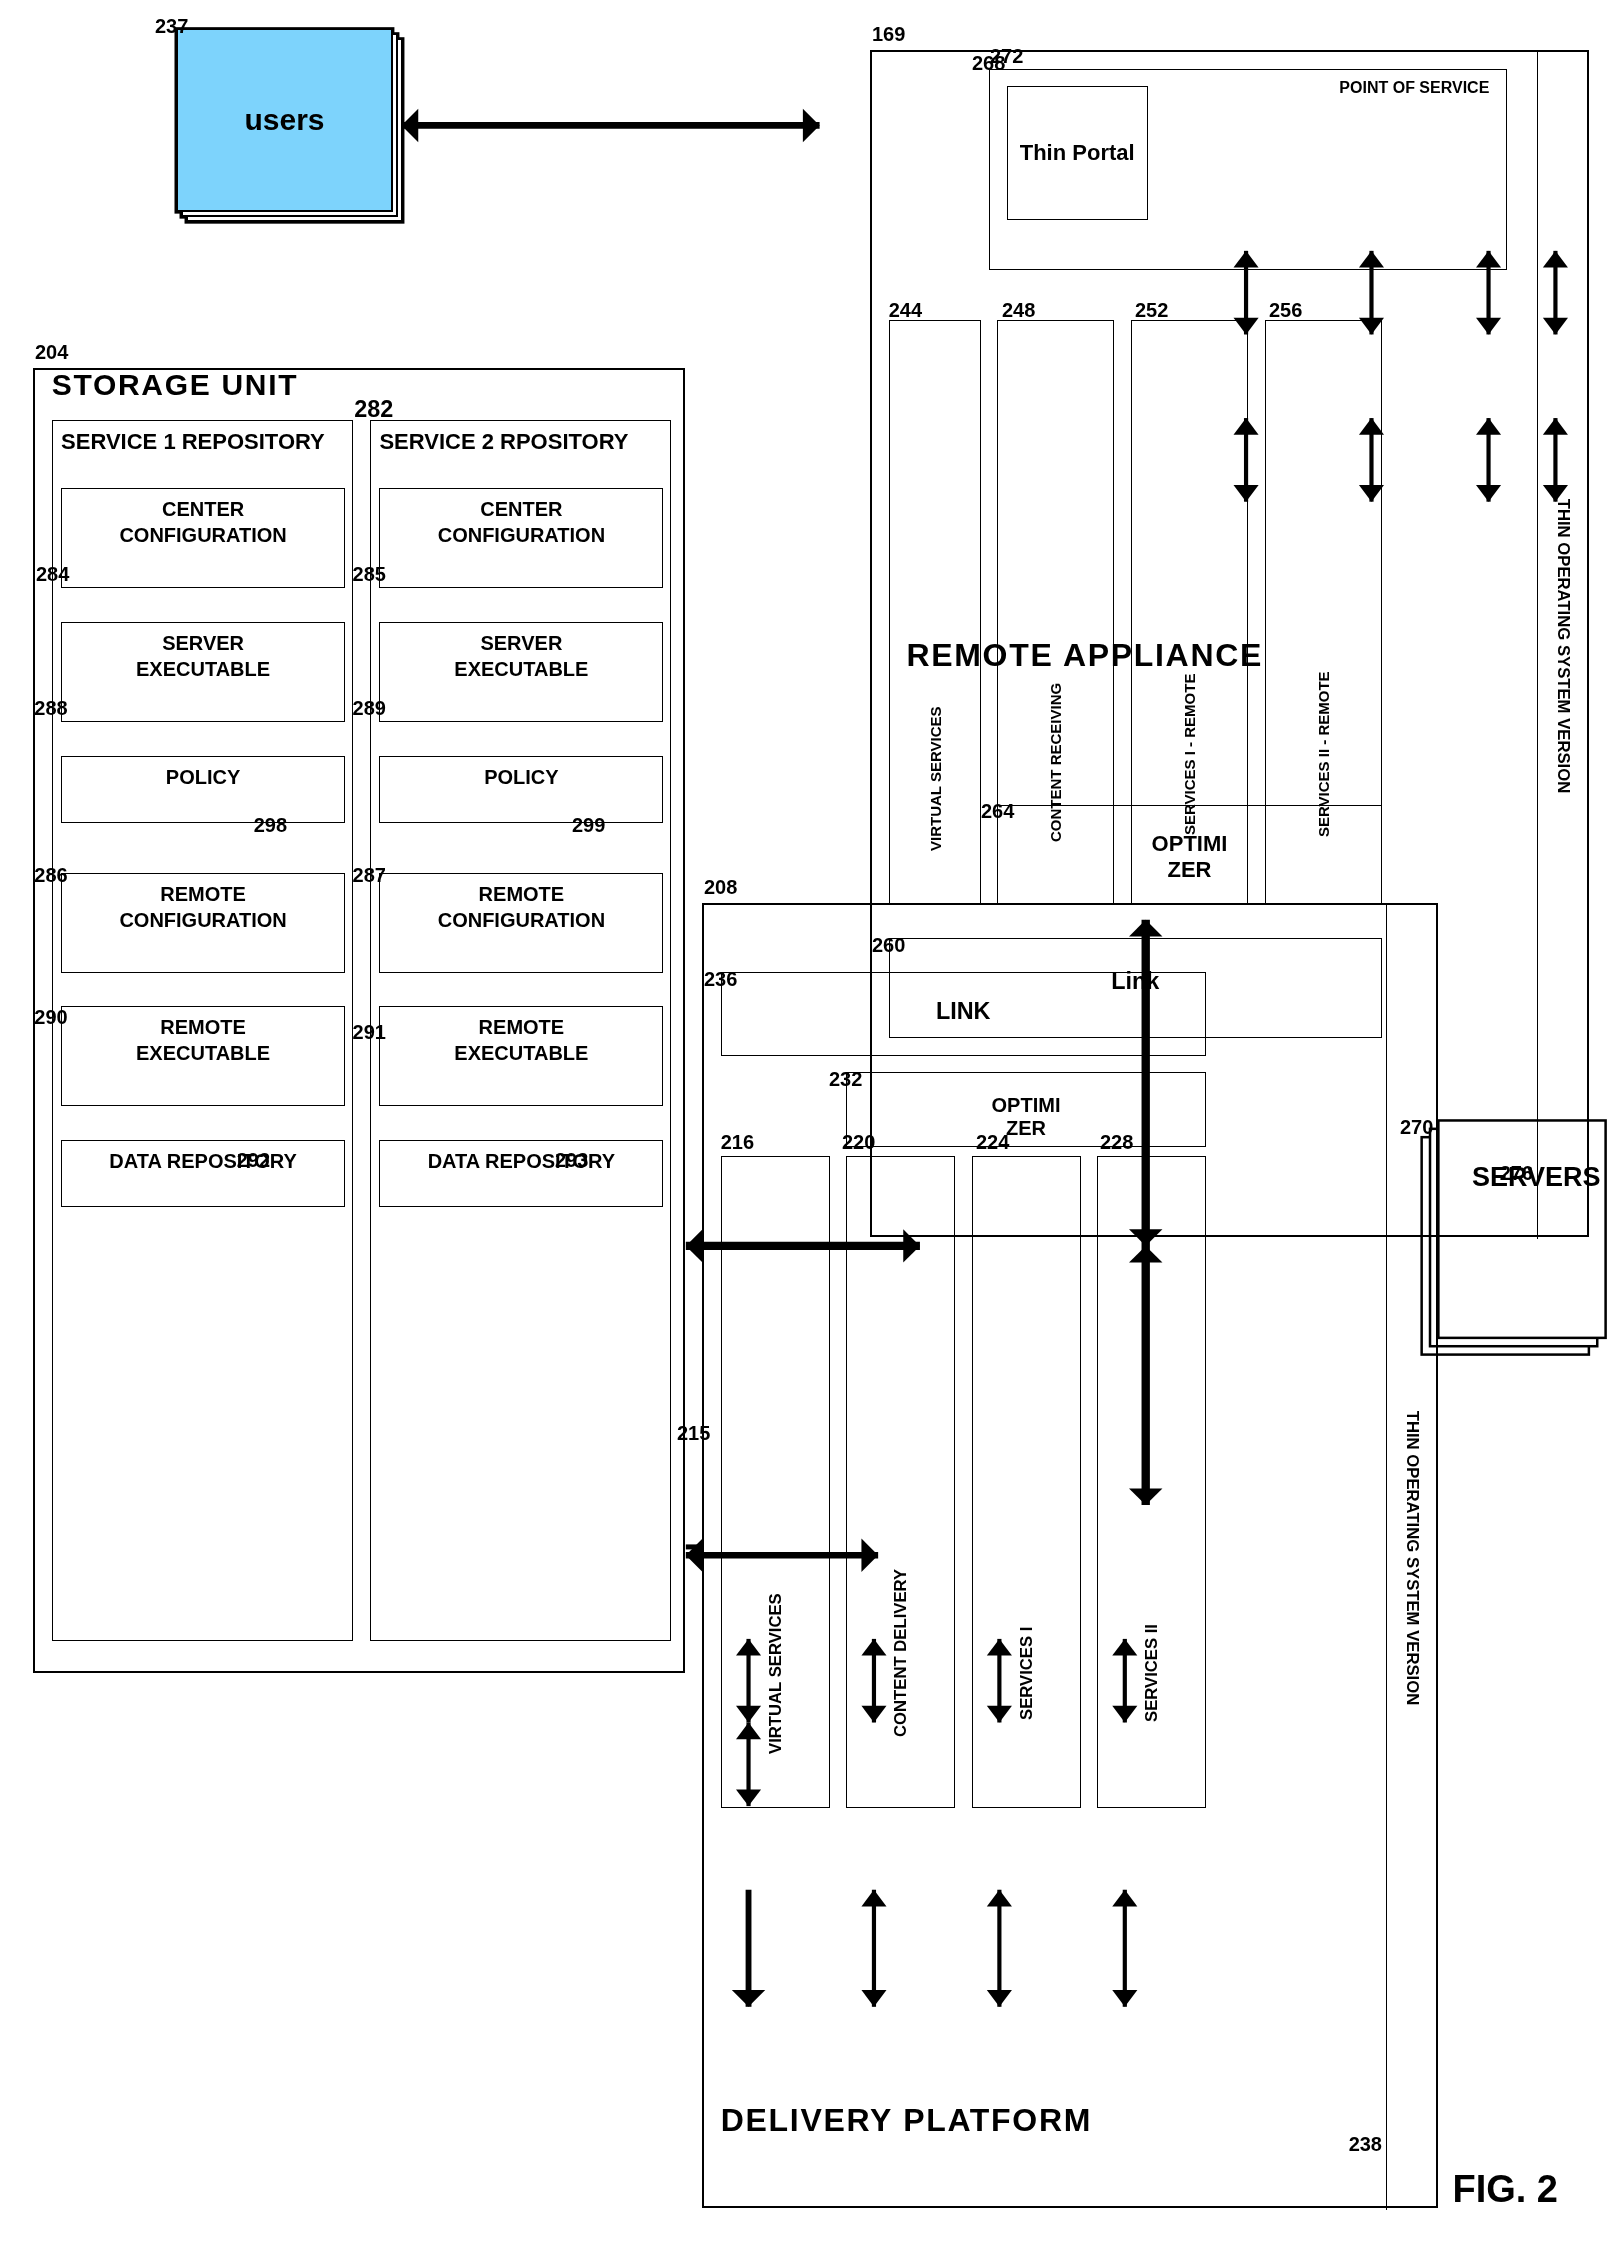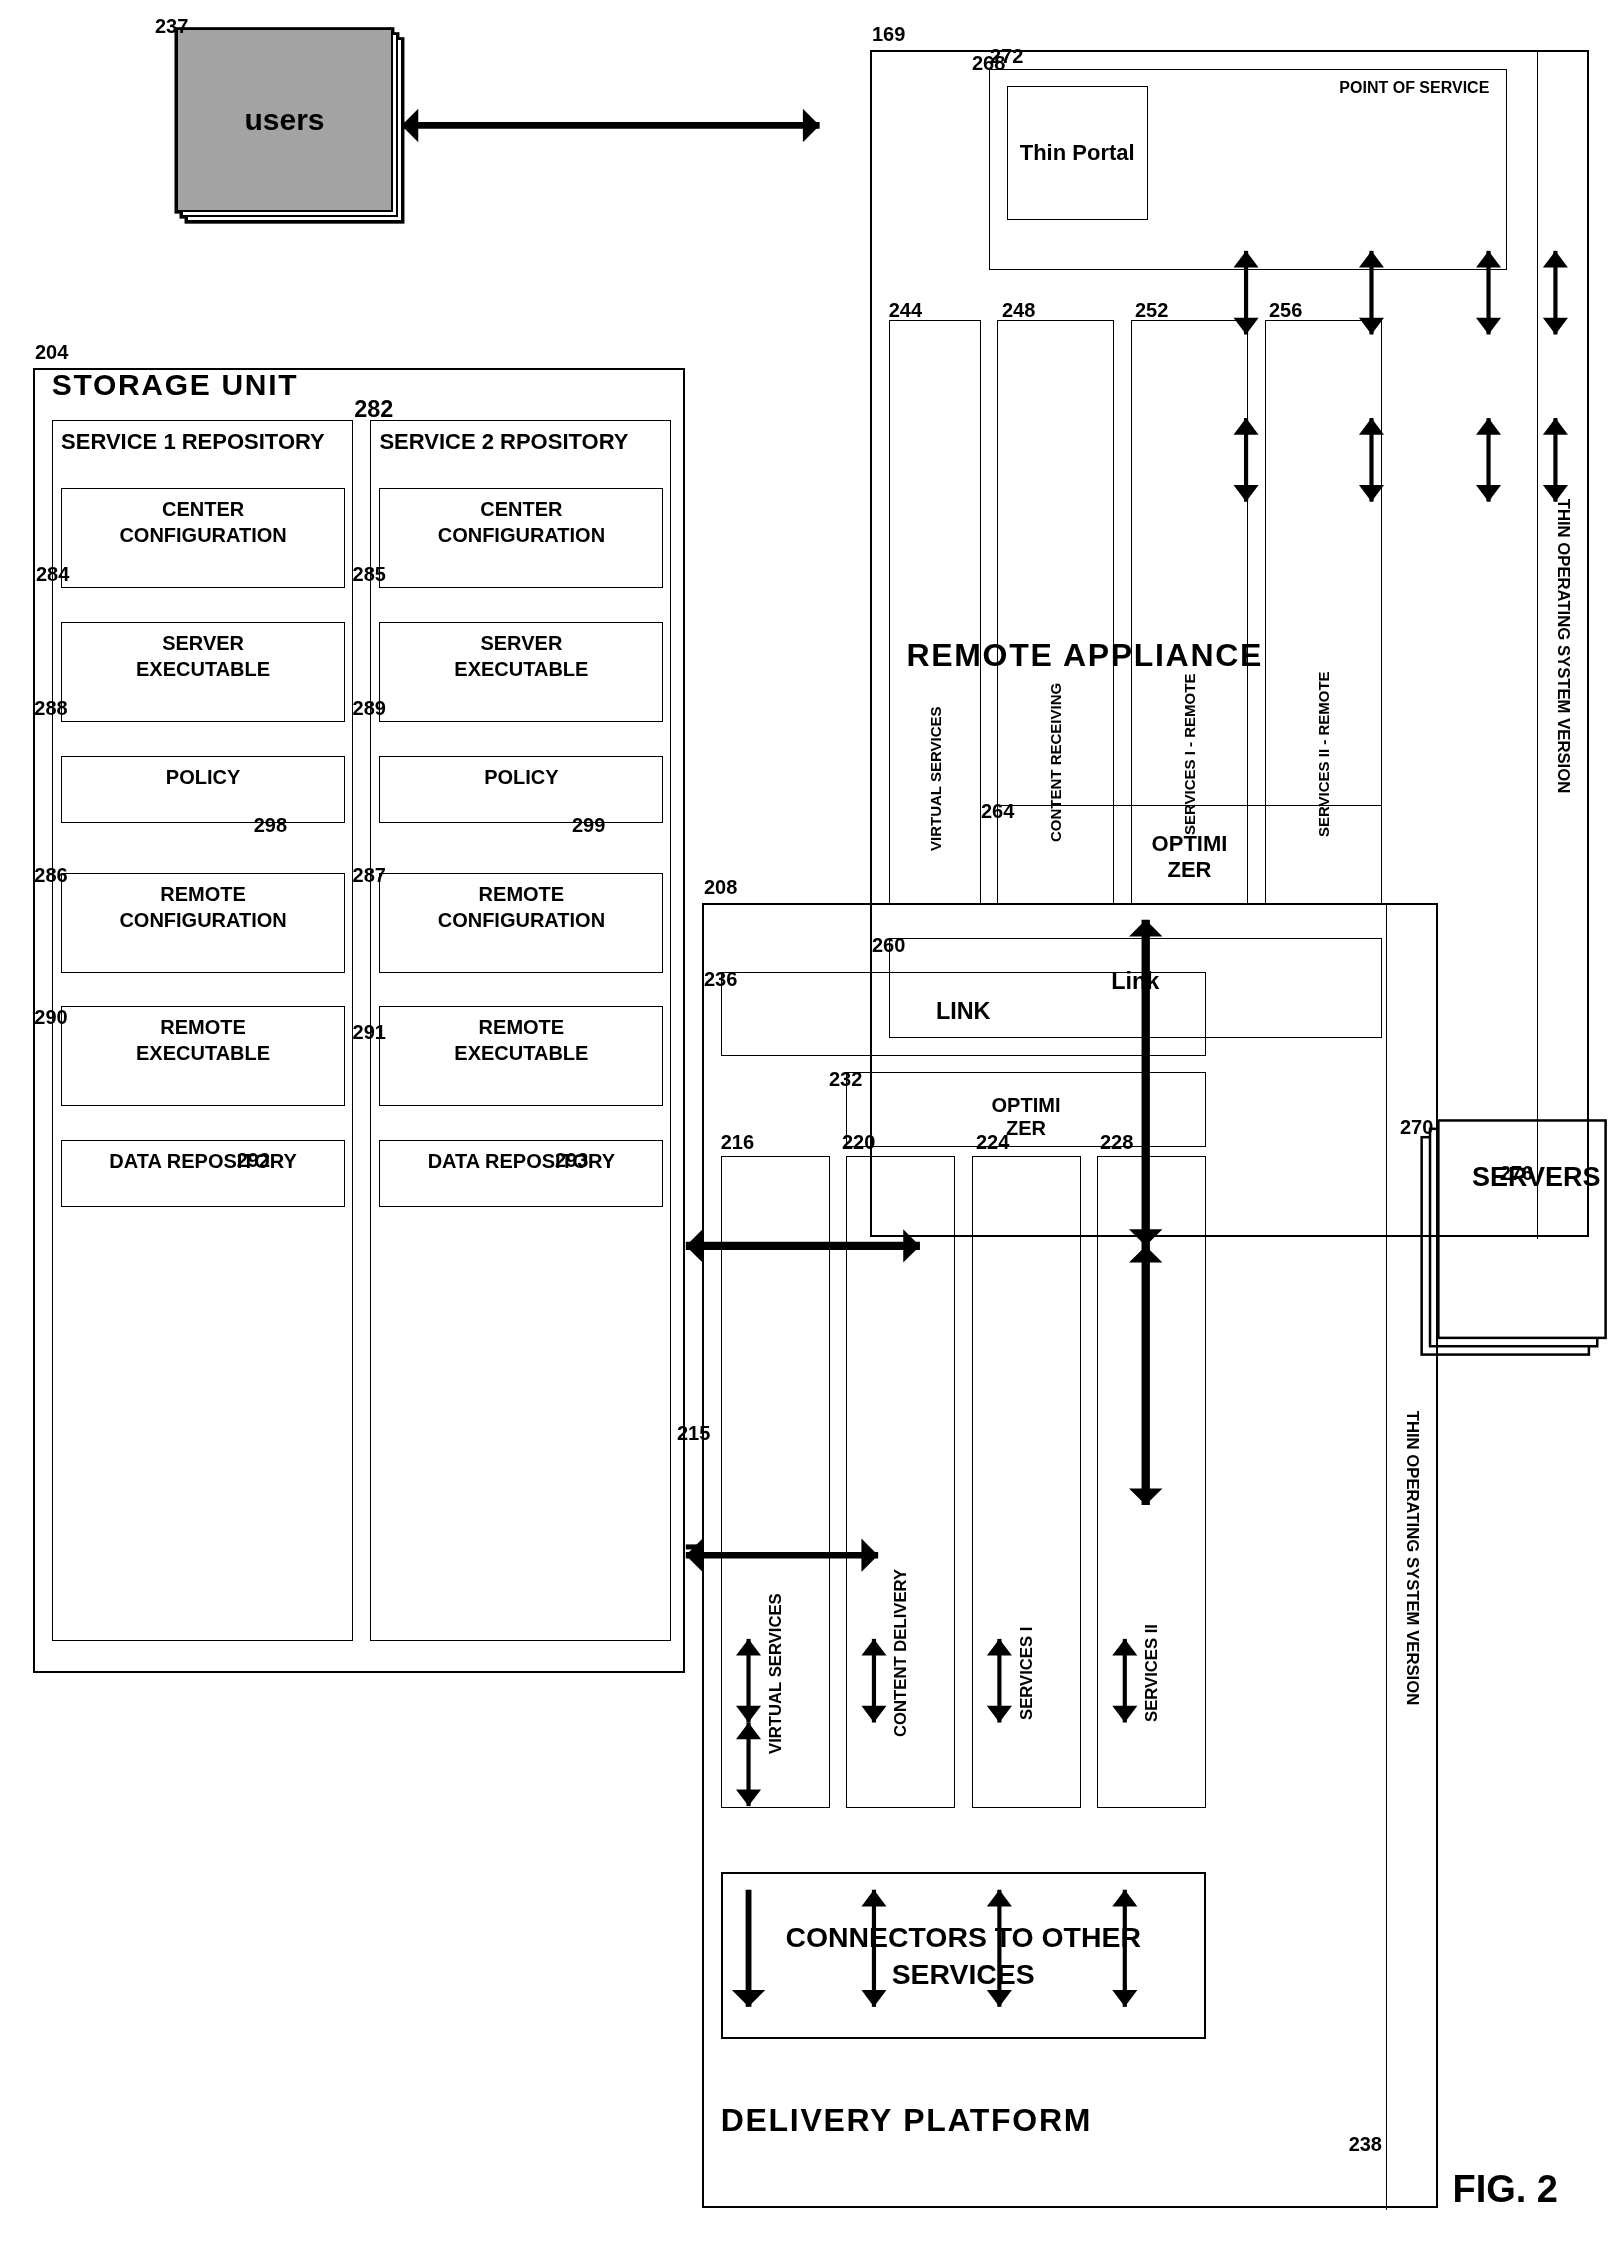--- a/index.html
+++ b/index.html
@@ -186,21 +186,21 @@
       top: 5px; left: 5px;
       width: 217px; height: 184px;
       border: 2.5px solid #000;
       background: #fff;
     }
     .page-main {
       position: absolute;
       top: 0; left: 0;
       width: 217px; height: 184px;
       border: 2.5px solid #000;
-      background: #a3a3a3;
+      background: #7dd3fc;
       display: flex;
       align-items: center;
       justify-content: center;
       font-size: 30px;
       font-weight: bold;
     }
   </style>
 </head>
 <body>
 
@@ -439,24 +439,20 @@
     <div style="position:absolute; top:167px; left:142px; width:360px; height:75px; border:1.7px solid #000;">
       <div style="text-align:center; font-size:20px; font-weight:bold; padding-top:21px;">OPTIMI<br>ZER</div>
     </div>
     <div class="ref-num" style="top:163px; left:125px;">232</div>
 
     <div style="position:absolute; top:67px; left:16.7px; width:485px; height:84px; border:1.7px solid #000;">
       <div style="text-align:center; font-size:23.4px; font-weight:bold; padding-top:25px;">LINK</div>
     </div>
     <div class="ref-num" style="top:63px; left:0px;">236</div>
 
-    <div style="position:absolute; bottom:167px; left:16.7px; width:485px; height:167px; border:2.5px solid #000; display:flex; align-items:center; justify-content:center;">
-      <div style="font-size:28.4px; font-weight:bold; text-align:center; line-height:1.3;">CONNECTORS TO
-OTHER SERVICES</div>
-    </div>
 
   </div>
 
   <div style="position:absolute; top:50px; left:870px; width:719px; height:1187px; border:2.5px solid #000;">
 
     <div style="position:absolute; top:585px; left:8.4px; font-size:32px; font-weight:bold; letter-spacing:1.7px;margin-left:26px;">REMOTE APPLIANCE</div>
     <div class="ref-num" style="top:-29px; left:0;">169</div>
 
     <div style="position:absolute; top:0; right:0; width:50px; height:1187px; border-left:1.7px solid #000;">
       <div style="position:absolute; top:50%; left:50%; transform:translate(-50%,-50%) rotate(90deg); white-space:nowrap; font-size:16.7px; font-weight:bold;">THIN OPERATING SYSTEM VERSION</div>

